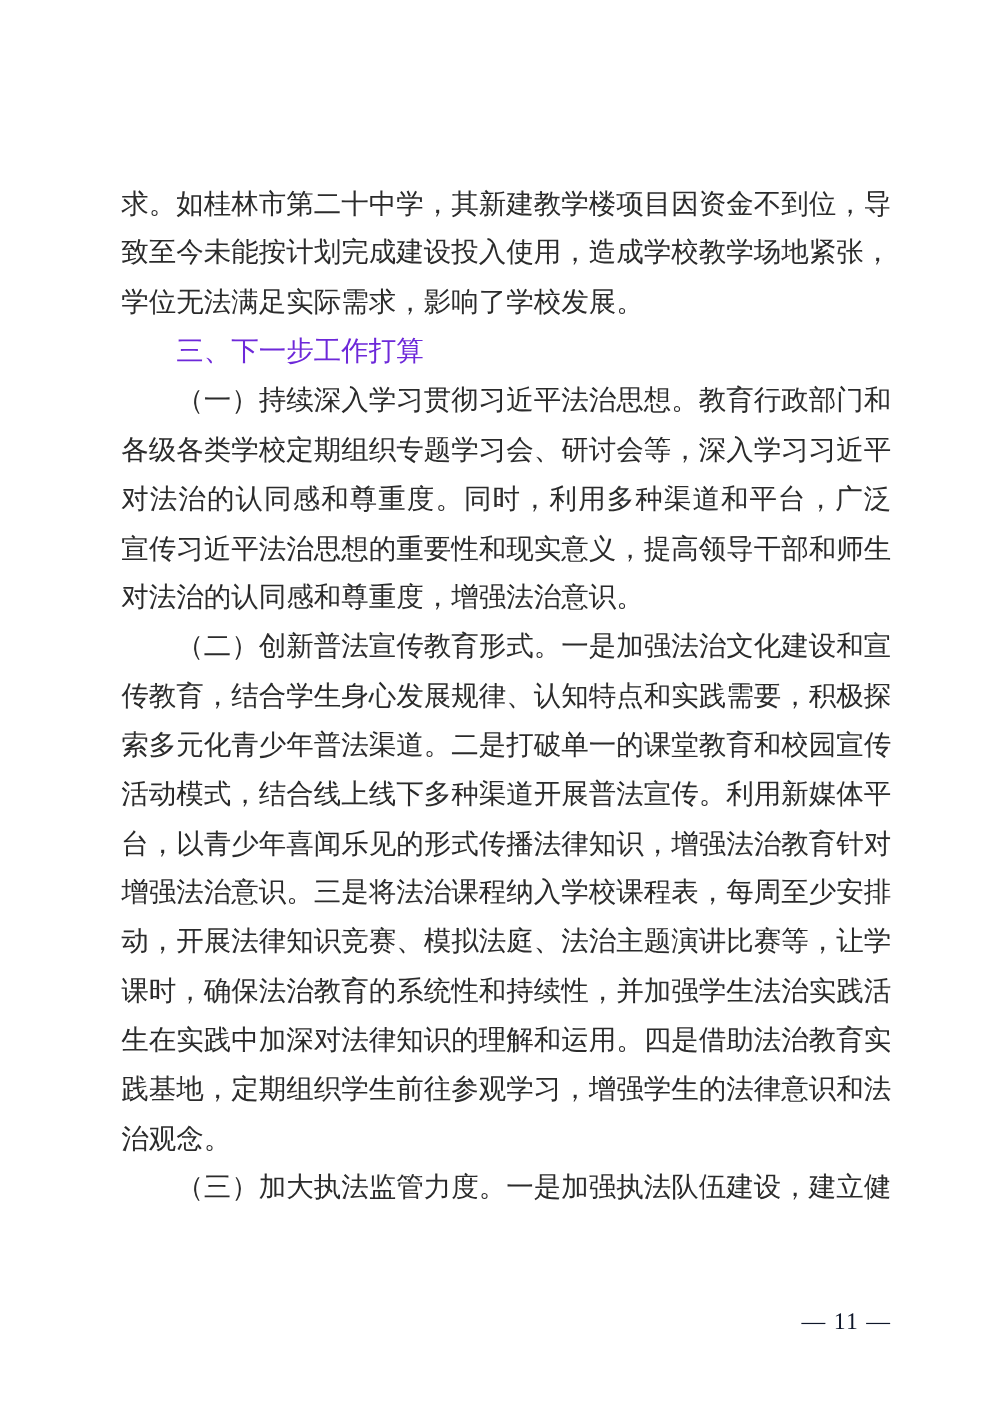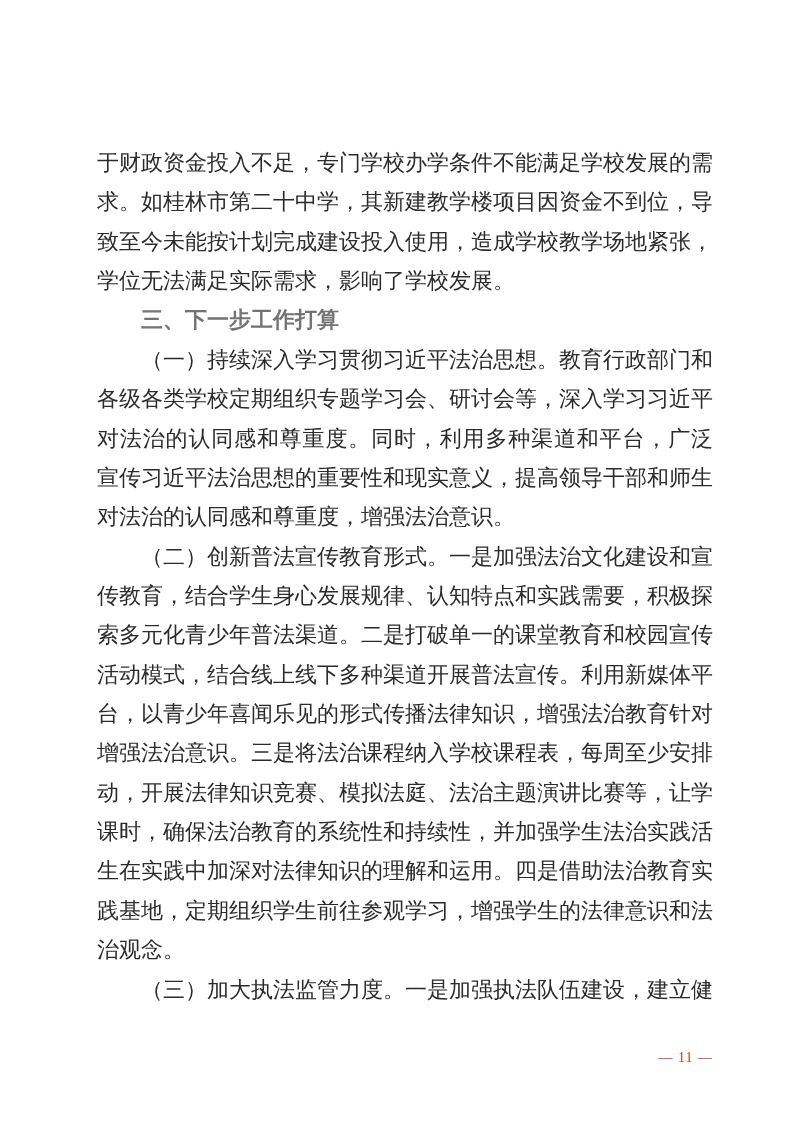--- a/index.html
+++ b/index.html
@@ -32,42 +32,41 @@
   
   .fill {
     text-align: justify;
     text-align-last: justify;
   }
   
   .indent {
     text-indent: 44px;
   }
   .heading-line {
-    font-weight: 700;
-    color: #737373;
+    font-weight: 400;
+    color: #6d28d9;
     font-family: "Liberation Sans", "DejaVu Sans", sans-serif;
   }
   .page-number {
     position: absolute;
     top: 1046px;
     right: 87px;
-    font-size: 14px;
+    font-size: 19px;
     line-height: 24px;
-    color: #c2410c;
+    color: #0f172a;
     letter-spacing: 1px;
     font-family: "Liberation Serif", "DejaVu Serif", serif;
   }
 </style>
 </head>
 <body>
 
 <div class="page">
   <div class="doc">
       <div>
-        <div class="line fill">于财政资金投入不足，专门学校办学条件不能满足学校发展的需</div>
         <div class="line fill">求。如桂林市第二十中学，其新建教学楼项目因资金不到位，导</div>
         <div class="line fill">致至今未能按计划完成建设投入使用，造成学校教学场地紧张，</div>
         <div class="line">学位无法满足实际需求，影响了学校发展。</div>
       </div>
       <div>
         <div class="line heading-line indent">三、下一步工作打算</div>
       </div>
       <div>
         <div class="line indent fill">（一）持续深入学习贯彻习近平法治思想。教育行政部门和</div>
         <div class="line fill">各级各类学校定期组织专题学习会、研讨会等，深入学习习近平</div>

